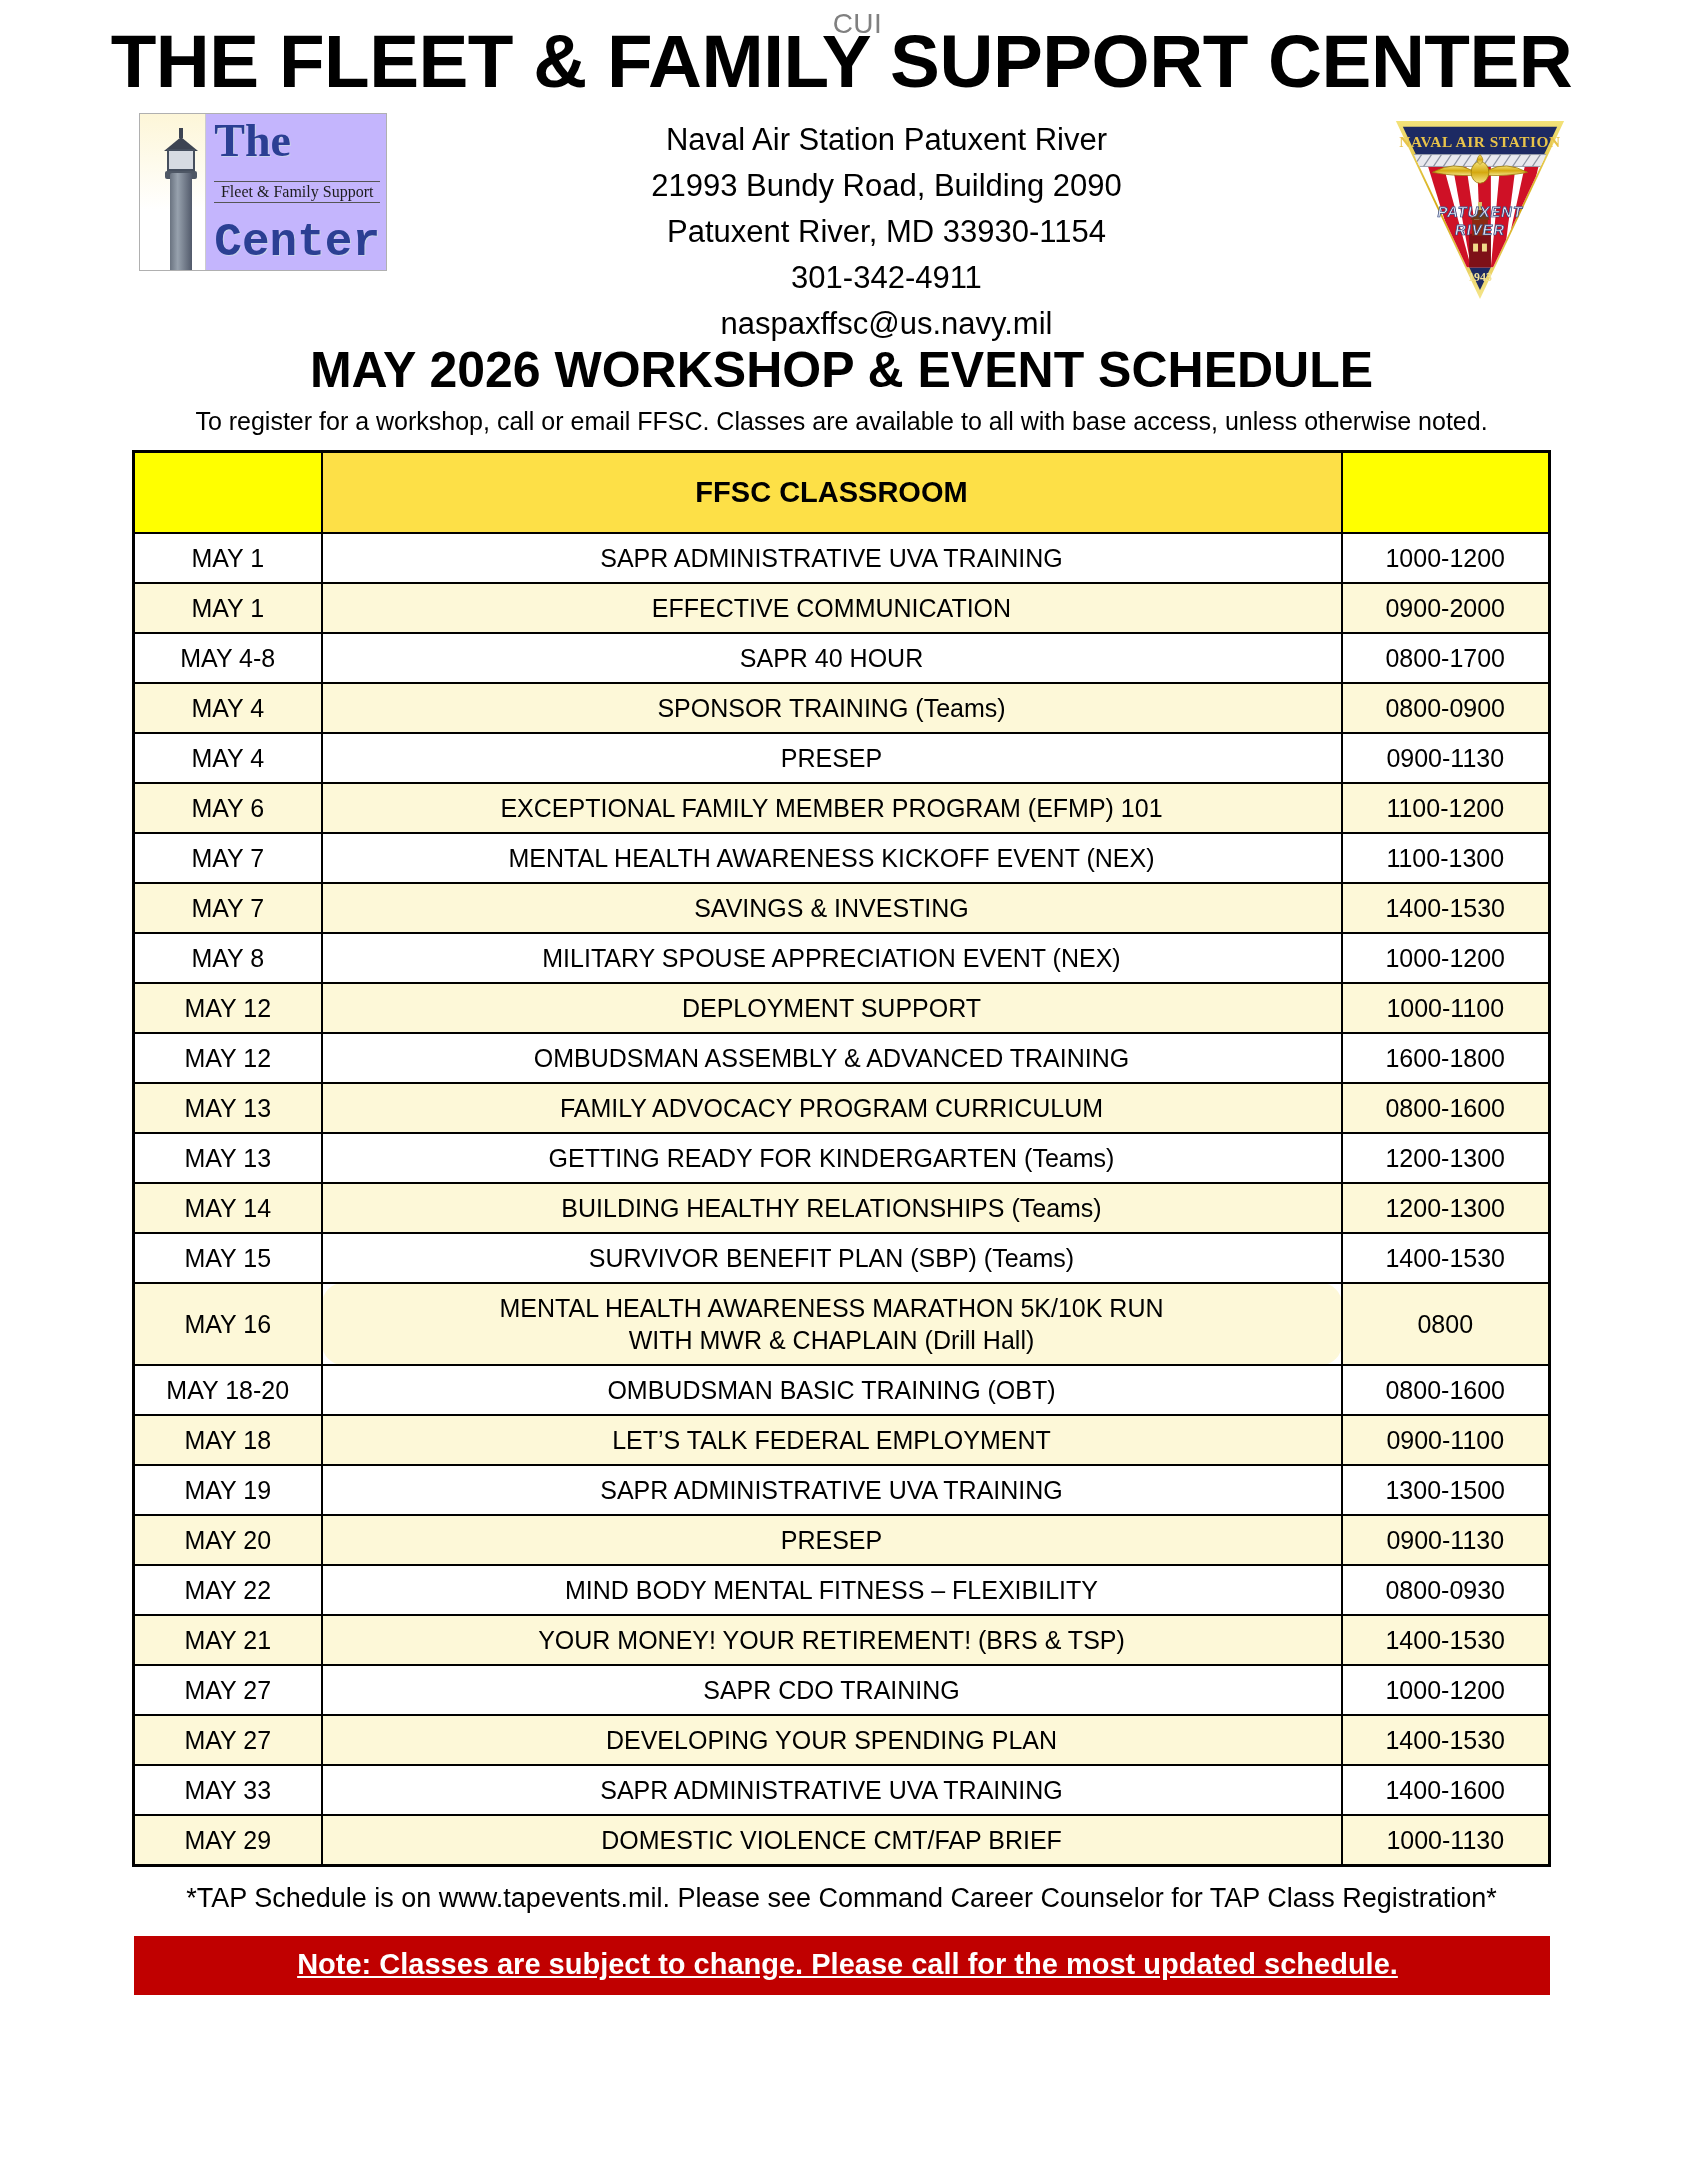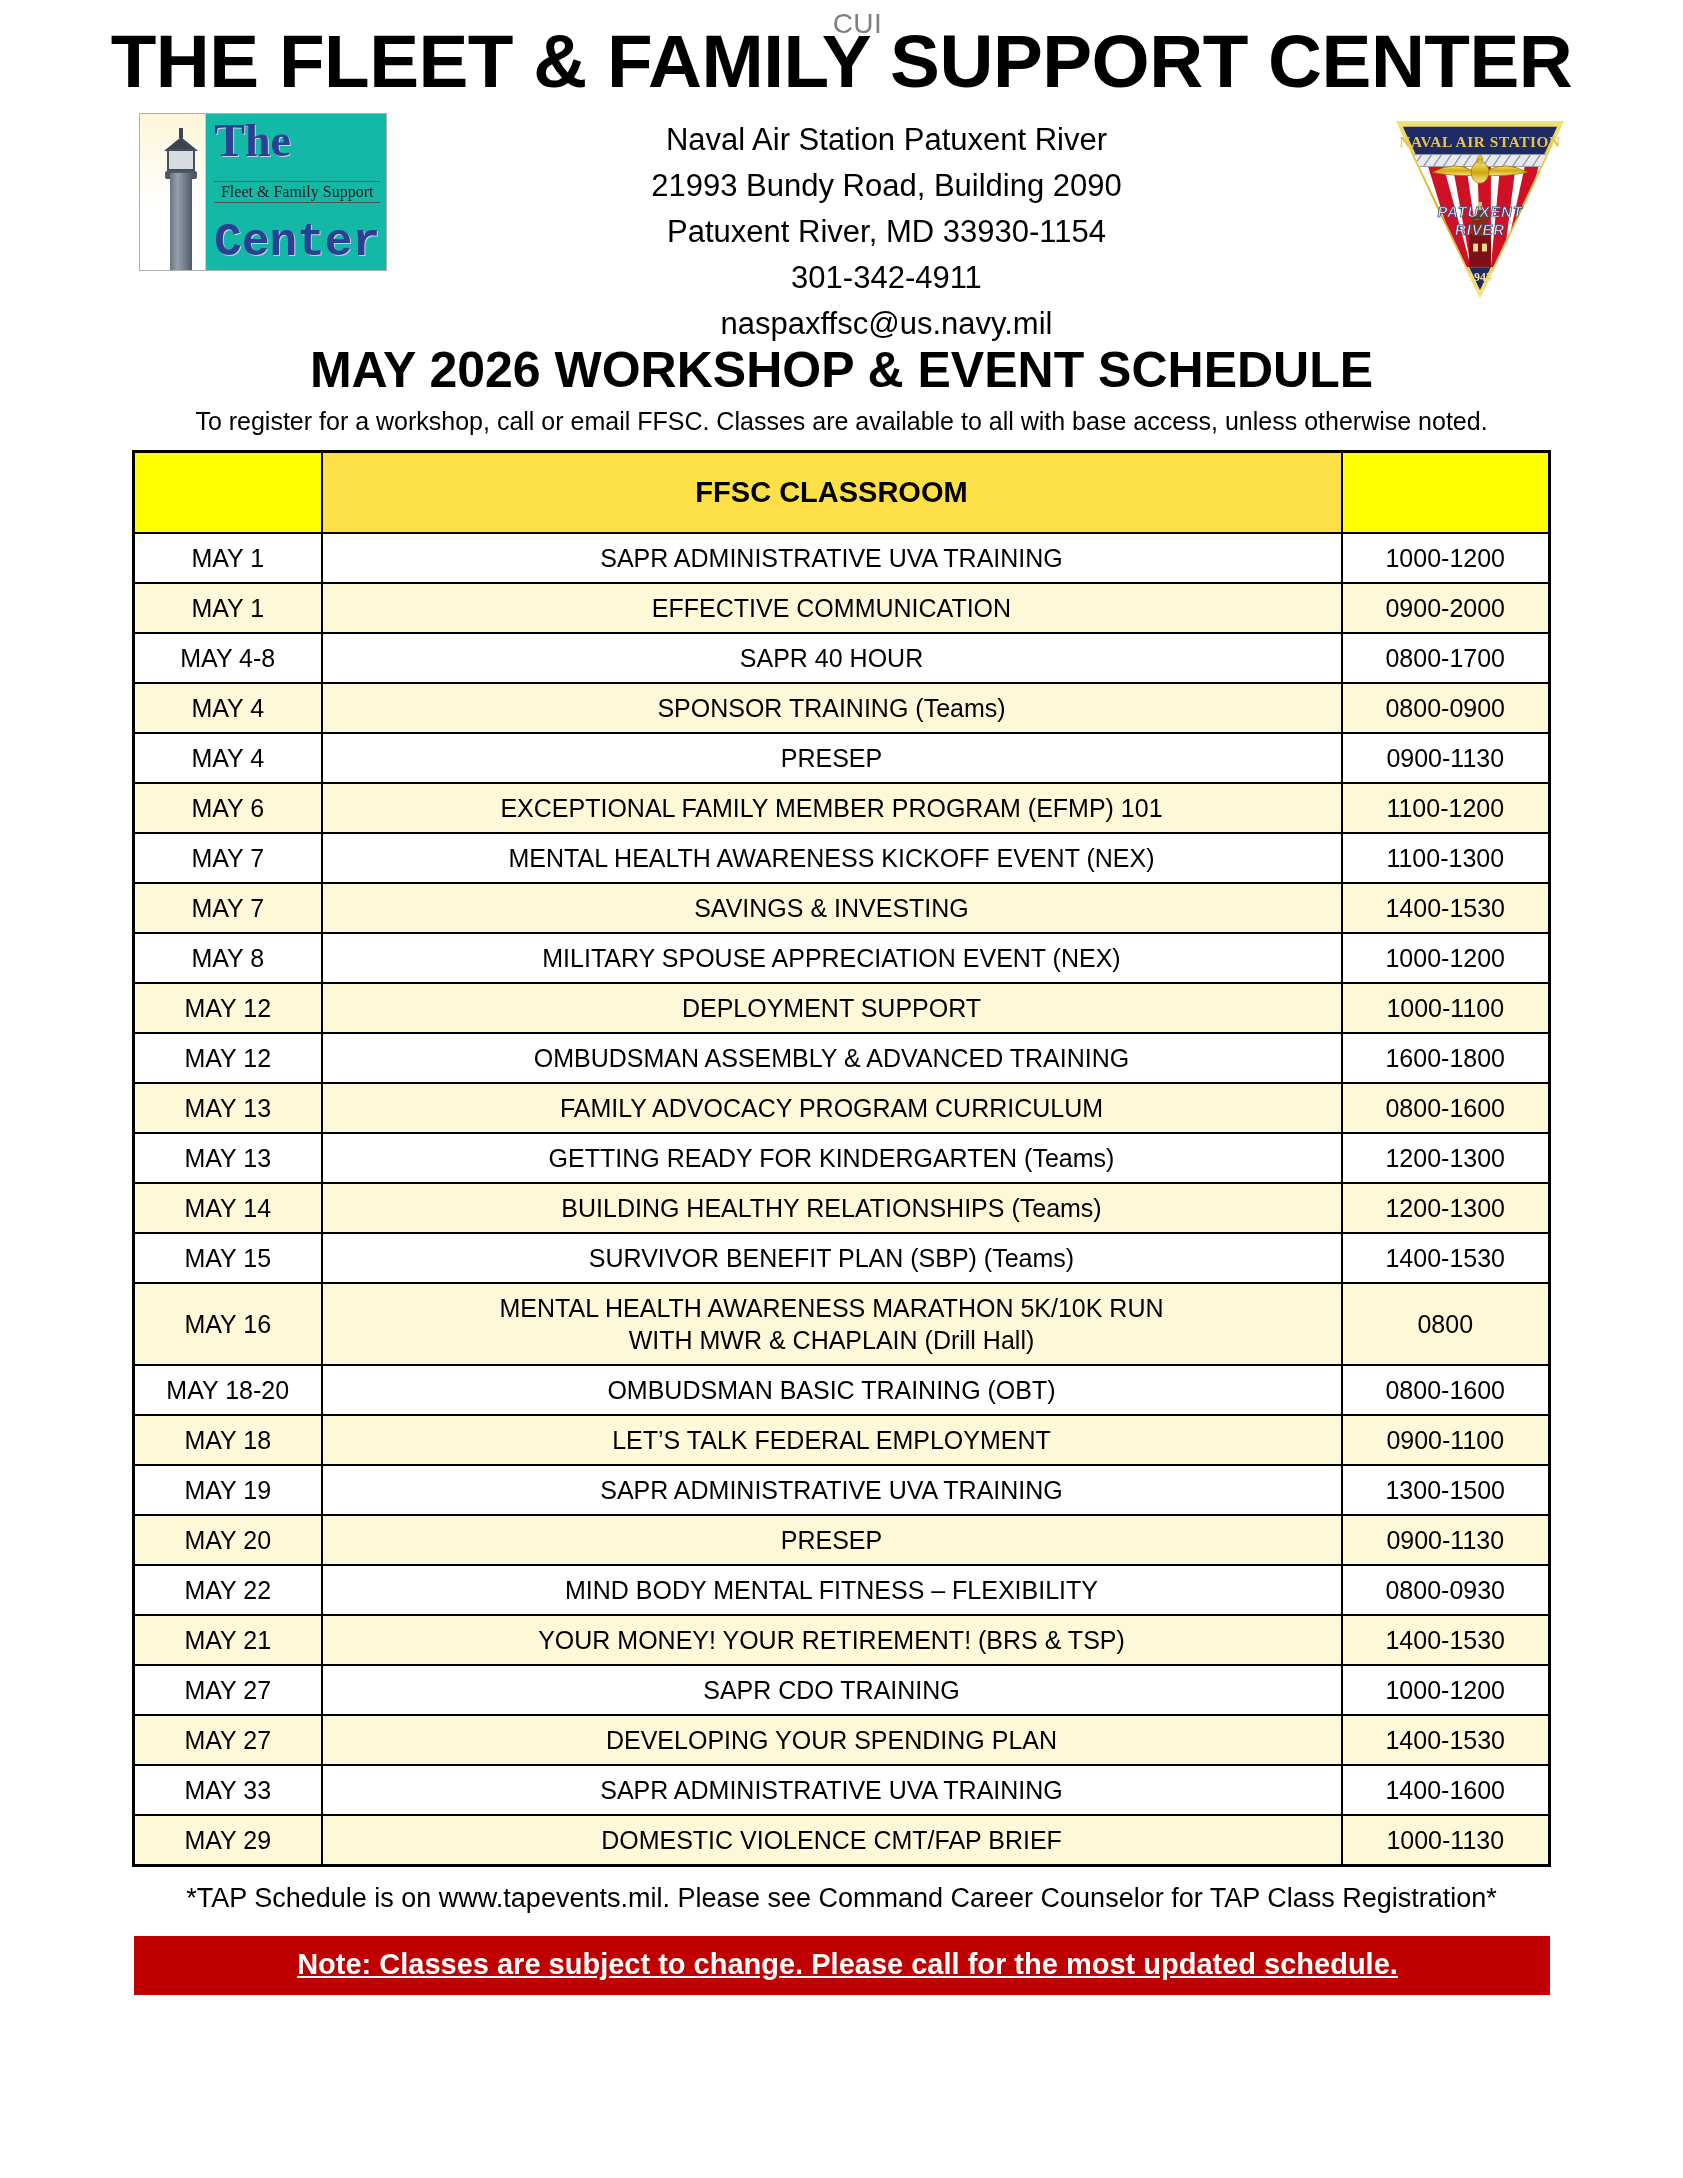--- a/index.html
+++ b/index.html
@@ -59,21 +59,21 @@
     margin-top: 14px;
     padding: 0 79px 0 109px;
     height: 218px;
   }
 
   
   .ffsc-logo {
     width: 248px;
     height: 158px;
     border: 1px solid #b0b0b0;
-    background: #14b8a6;
+    background: #c4b5fd;
     display: flex;
     flex-shrink: 0;
     position: relative;
     box-sizing: border-box;
   }
   .logo-left {
     width: 79px;
     background: linear-gradient(180deg,#fdf6d8 0%, #ffffff 62%);
     position: relative;
     border-right: 1px solid #cccccc;
@@ -222,21 +222,21 @@
     background: #fde047;
     font-weight: bold;
     font-size: 29px;
     height: 55px;
     padding: 12px 4px;
   }
   tr.head-row th.blank { background: #ffff00; }
 
   tr.alt td { background: #fdf8d8; }
   tr.plain td { background: #ffffff; }
-  td.two-line { line-height: 1.42; padding: 10px 4px; }
+  td.two-line { line-height: 1.42; padding: 10px 4px; border-radius: 21px; }
 
   
   .tap-note {
     text-align: center;
     font-size: 27px;
     margin-top: 16px;
     white-space: nowrap;
   }
   .red-banner {
     width: 1416px;

